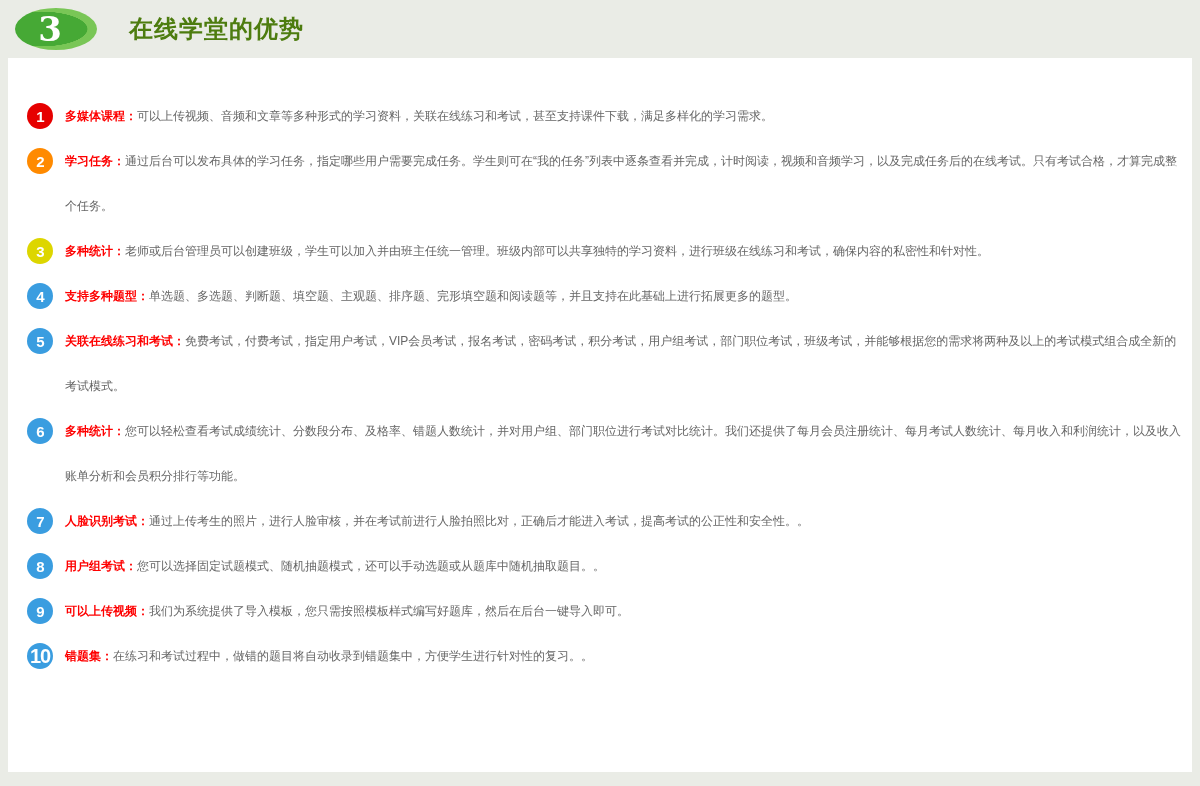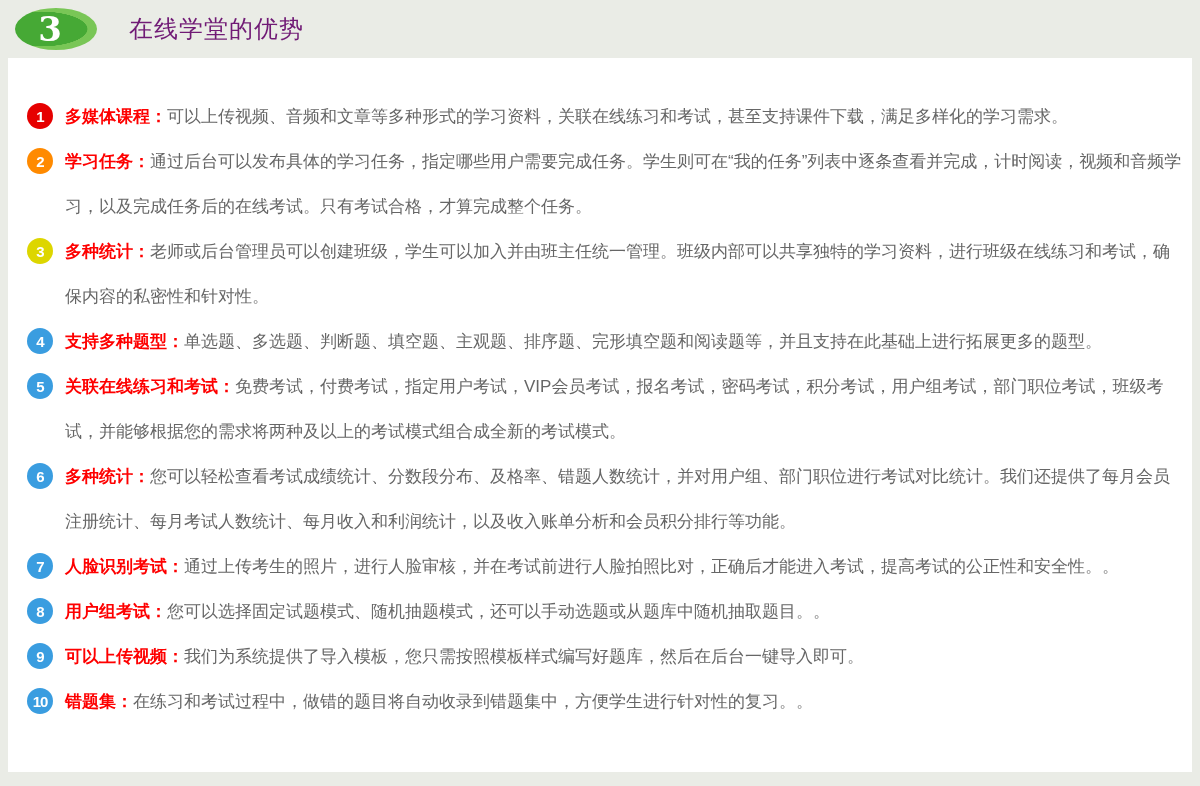--- a/index.html
+++ b/index.html
@@ -19,40 +19,40 @@
     border-radius:50%;
     background:radial-gradient(ellipse at 32% 50%, #46a935 58%, #79c656 59%);
     display:flex; align-items:center; justify-content:center;
     padding-right:12px;
   }
   .leaf-num{
     color:#ffffff; font-family:"DejaVu Serif","Liberation Serif",serif;
     font-weight:bold; font-size:34px; line-height:1;
   }
   .section-title{
-    margin-left:32px; color:#701a75; font-size:24px; font-weight:normal;
+    margin-left:32px; color:#4d7c0f; font-size:24px; font-weight:bold;
     letter-spacing:1px;
   }
   .panel{
     position:absolute; left:8px; right:8px; top:58px; bottom:14px;
     background:#ffffff;
   }
   .content{
     padding:36px 10px 0 19px;
   }
   .item{ display:flex; }
   .badge{
     flex:0 0 26px; width:26px; height:26px; margin-top:9px; margin-right:12px;
     border-radius:50%; background:#3a9de0;
     color:#ffffff; font-size:15px; font-weight:bold;
     display:flex; align-items:center; justify-content:center;
     letter-spacing:-1px;
   }
   .item-text{
-    flex:1; font-size:17px; line-height:45px; color:#666666;
+    flex:1; font-size:12px; line-height:45px; color:#666666;
   }
   .item-title{ color:#fe0000; font-weight:bold; }
 </style>
 </head>
 <body>
 
 <div class="header-band">
   <div class="leaf">
     <span class="leaf-num">3</span>
   </div>
@@ -100,18 +100,18 @@
     <span class="badge" style="background: rgb(58, 157, 224);">8</span>
     <p class="item-text"><b class="item-title">用户组考试：</b><span class="item-desc">您可以选择固定试题模式、随机抽题模式，还可以手动选题或从题库中随机抽取题目。。</span></p>
   </div>
 
   <div class="item">
     <span class="badge" style="background: rgb(58, 157, 224);">9</span>
     <p class="item-text"><b class="item-title">可以上传视频：</b><span class="item-desc">我们为系统提供了导入模板，您只需按照模板样式编写好题库，然后在后台一键导入即可。</span></p>
   </div>
 
   <div class="item">
-    <span class="badge" style="background: rgb(58, 157, 224); font-size: 15px;">10</span>
+    <span class="badge" style="background: rgb(58, 157, 224); font-size: 20px;">10</span>
     <p class="item-text"><b class="item-title">错题集：</b><span class="item-desc">在练习和考试过程中，做错的题目将自动收录到错题集中，方便学生进行针对性的复习。。</span></p>
   </div>
 
 </div>
 </div>
 
 </body></html>

